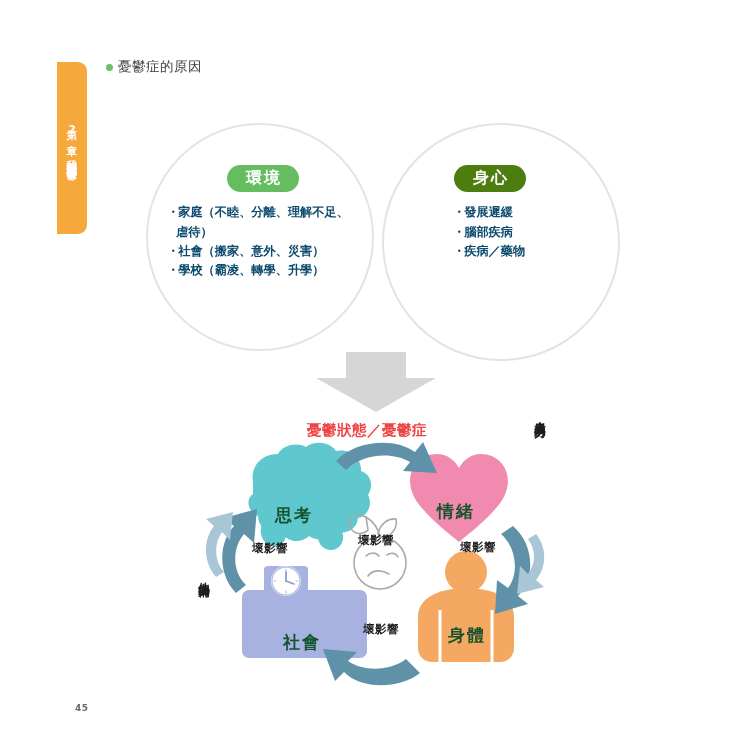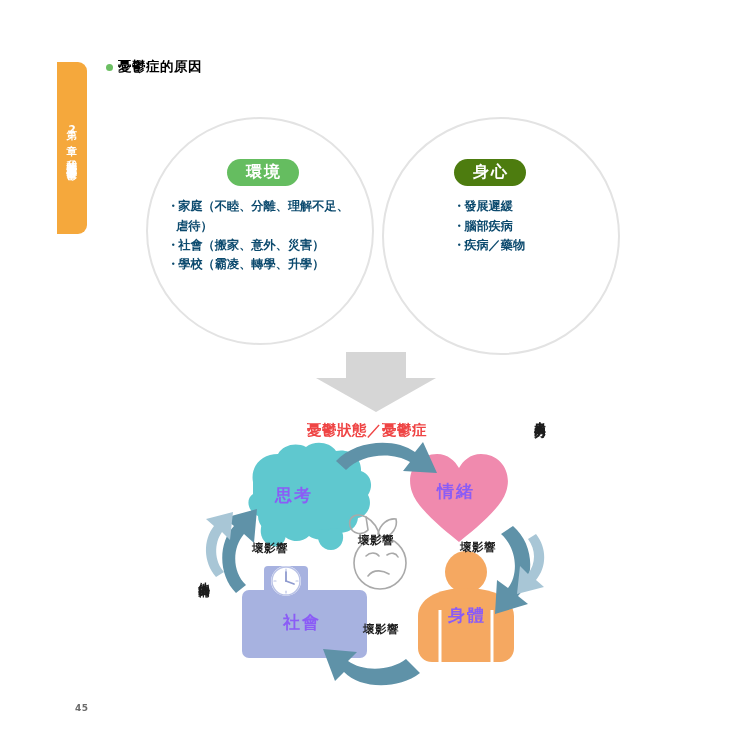--- a/index.html
+++ b/index.html
@@ -52,31 +52,31 @@
     gap: 5px;
   }
   .heading-bullet {
     width: 7px;
     height: 7px;
     border-radius: 50%;
     background: #6cbf63;
     display: inline-block;
   }
   .heading-text {
-    color: #000000;
+    color: #404040;
     font-size: 13.5px;
-    font-weight: bold;
+    font-weight: normal;
     letter-spacing: 0.5px;
   }
 
   
   .venn {
     position: absolute;
     left: 0;
-    top: 11px;
+    top: 17px;
     width: 644px;
     height: 400px;
   }
   .venn-circle {
     position: absolute;
     border: 2.5px solid #e3e3e3;
     border-radius: 50%;
     box-sizing: border-box;
   }
   .venn-circle.left  { left: 146px; top: 106px; width: 228px; height: 228px; }
@@ -146,26 +146,27 @@
     top: 21px;
     color: #ef4444;
     font-size: 14.5px;
     font-weight: bold;
     letter-spacing: 0.5px;
     white-space: nowrap;
   }
 
   .node-label {
     position: absolute;
-    color: #8b5cf6;
+    color: #14532d;
     font-weight: bold;
     font-size: 17px;
     letter-spacing: 2px;
     white-space: nowrap;
     pointer-events: none;
+    margin-top: 20px;
   }
   .label-think   { left: 275px; top: 84px; }
   .label-emotion { left: 437px; top: 80px; }
   .label-society { left: 283px; top: 211px; text-align: right; }
   .label-body    { left: 448px; top: 204px; }
 
   .edge-label {
     position: absolute;
     color: #1d1d1d;
     font-size: 11.5px;

